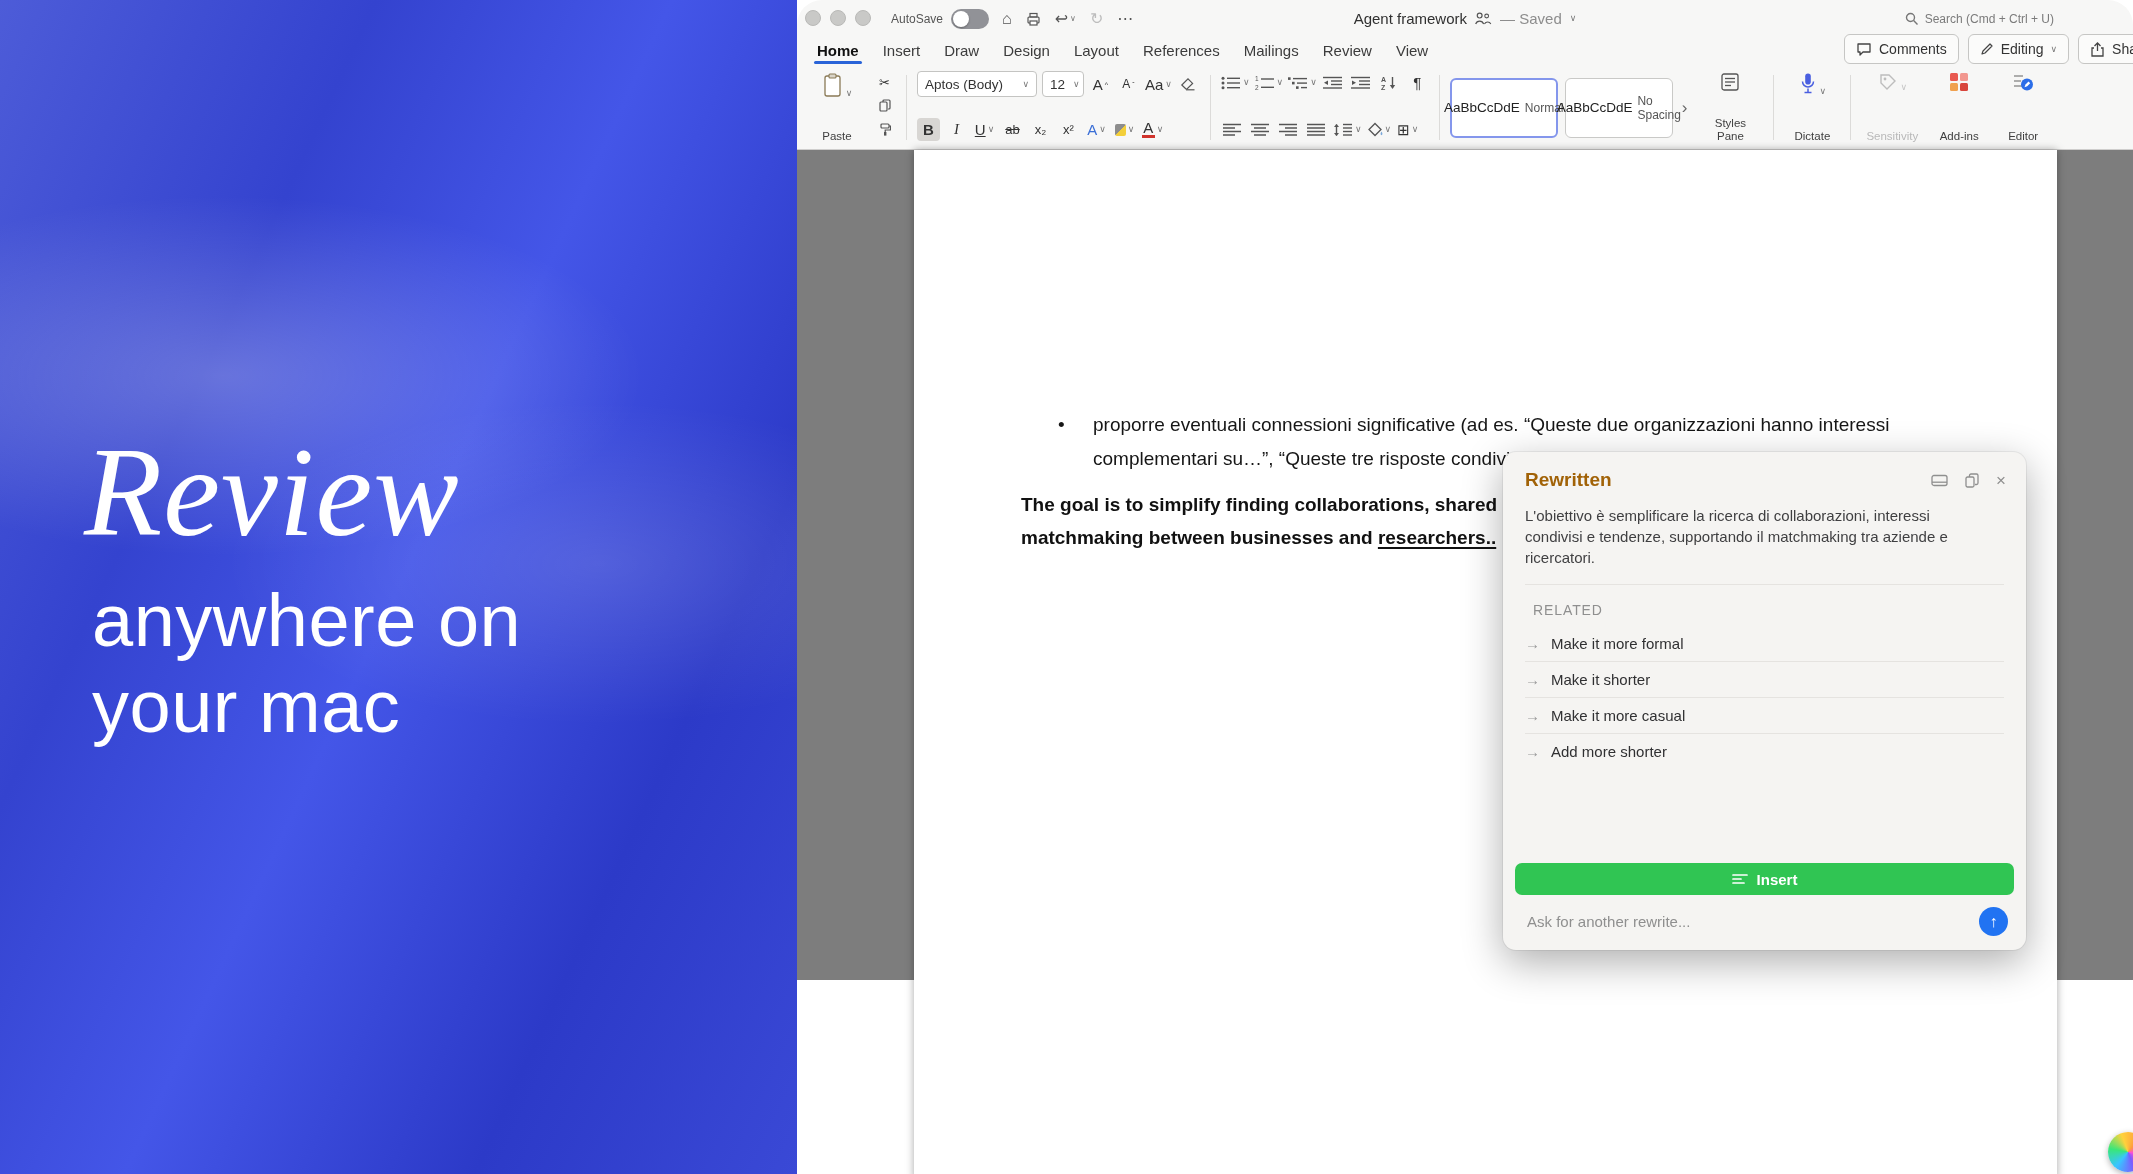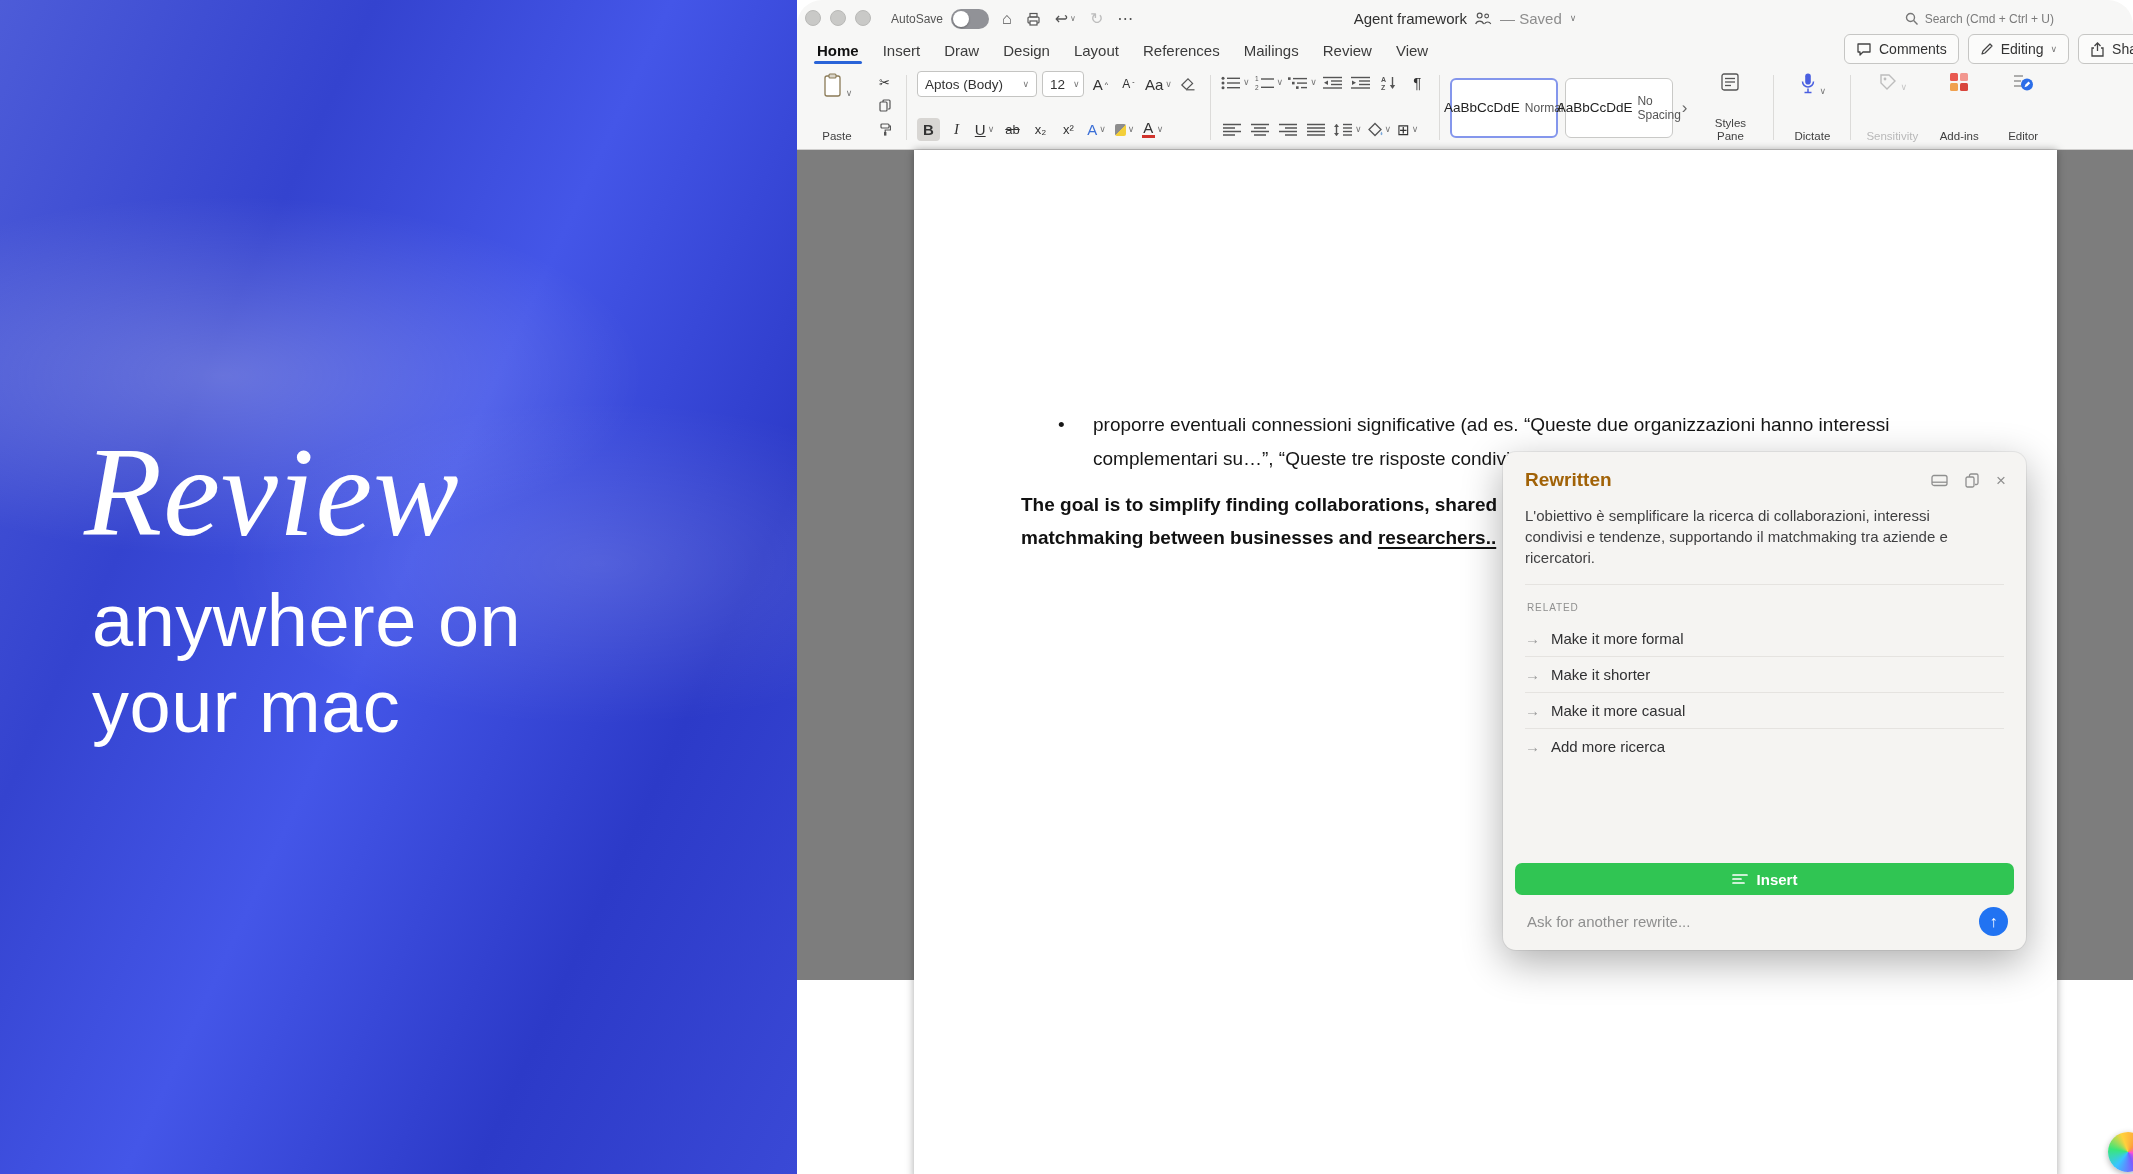--- a/index.html
+++ b/index.html
@@ -86,21 +86,21 @@
   .card{position:absolute;left:1503px;top:452px;width:523px;height:498px;background:#f5f4f2;
     border-radius:13px;box-shadow:0 12px 40px rgba(0,0,0,.32), 0 0 0 1px rgba(0,0,0,.06);
     display:flex;flex-direction:column;box-sizing:border-box;}
   .card-header{display:flex;align-items:center;padding:17px 20px 10px 22px;}
   .card-title{font-size:19px;font-weight:bold;color:#a16207;flex:none;}
   .card-hspace{flex:1;}
   .card-hicons{display:flex;align-items:center;gap:17px;color:#8f8f8f;}
   .hic{display:flex;align-items:center;font-size:17px;line-height:1;color:#8f8f8f;}
   .card-body{padding:4px 44px 16px 22px;font-size:15px;line-height:21px;color:#3f3f41;}
   .cdivider{height:1px;background:#e5e3e0;margin:0 22px;}
-  .related{padding:17px 24px 8px;font-size:10px;letter-spacing:.9px;color:#8f8f8f;}
+  .related{padding:17px 30px 8px;font-size:14px;letter-spacing:.9px;color:#8f8f8f;}
   .options{padding:0 22px;}
   .option{height:35px;display:flex;align-items:center;gap:11px;}
   .option:not(:last-child){border-bottom:1px solid #e5e3e0;}
   .opt-arrow{color:#9a9a9a;font-size:15px;}
   .opt-label{font-size:15px;color:#303032;}
   .card-space{flex:1;}
   .insert-btn{margin:0 12px 9px;height:32px;border-radius:7px;display:flex;align-items:center;justify-content:center;gap:9px;
     color:#fff;font-size:15px;font-weight:bold;}
   .ask-row{display:flex;align-items:center;padding:3px 18px 14px 22px;gap:10px;}
   .ask-input{flex:1;border:none;outline:none;background:transparent;font-size:15px;color:#333;font-family:"Liberation Sans",sans-serif;}
@@ -628,21 +628,21 @@
       <div class="option">
         <span class="opt-arrow">→</span>
         <span class="opt-label">Make it shorter</span>
       </div>
       <div class="option">
         <span class="opt-arrow">→</span>
         <span class="opt-label">Make it more casual</span>
       </div>
       <div class="option">
         <span class="opt-arrow">→</span>
-        <span class="opt-label">Add more ricerca</span>
+        <span class="opt-label">Add more shorter</span>
       </div>
     </div>
     <div class="card-space"></div>
     <div class="insert-btn" id="insert-btn" style="background: rgb(48, 197, 83);">
       <span>
         <svg width="16" height="12">
             <g stroke="#fff" stroke-width="1.7" stroke-linecap="round">
               <line x1="1" y1="2" x2="15" y2="2"></line>
               <line x1="1" y1="6" x2="9" y2="6"></line>
               <line x1="1" y1="10" x2="12" y2="10"></line>

